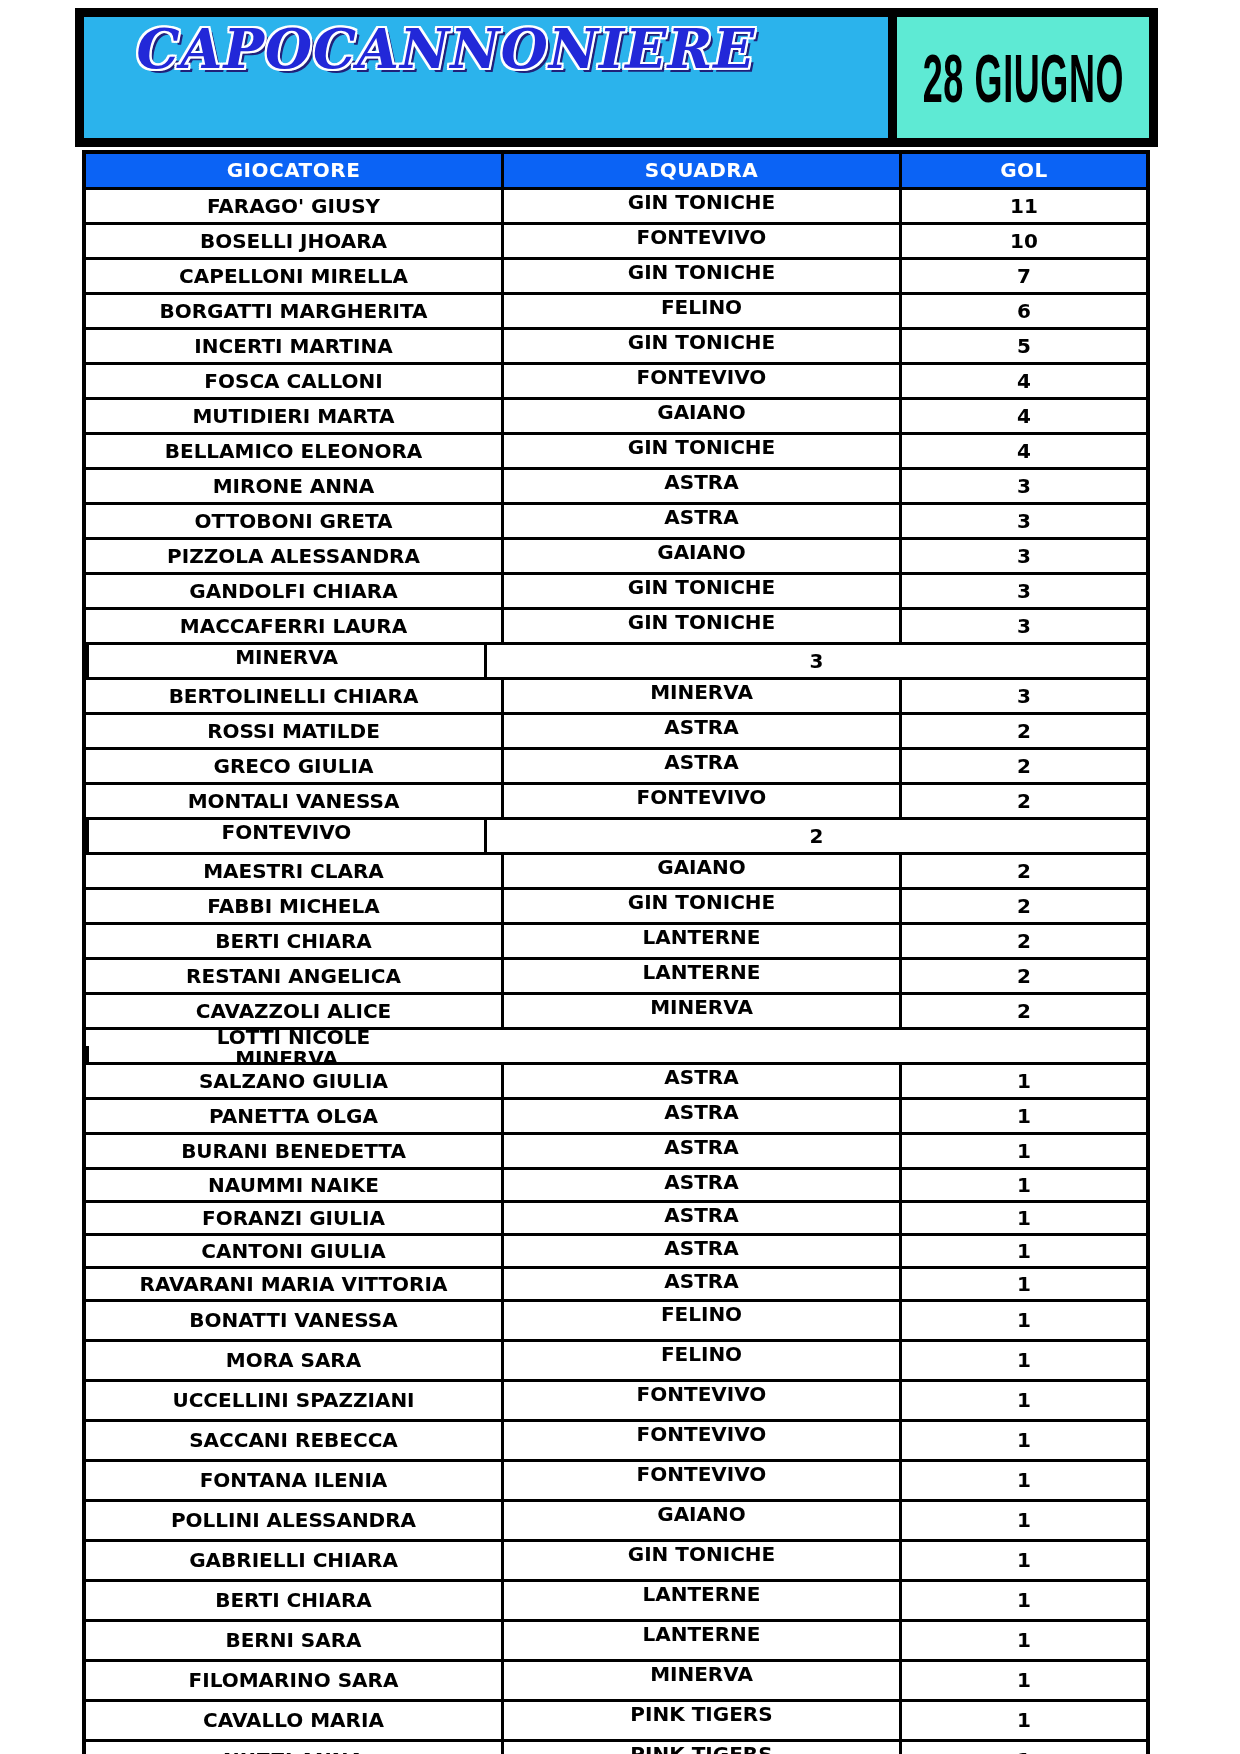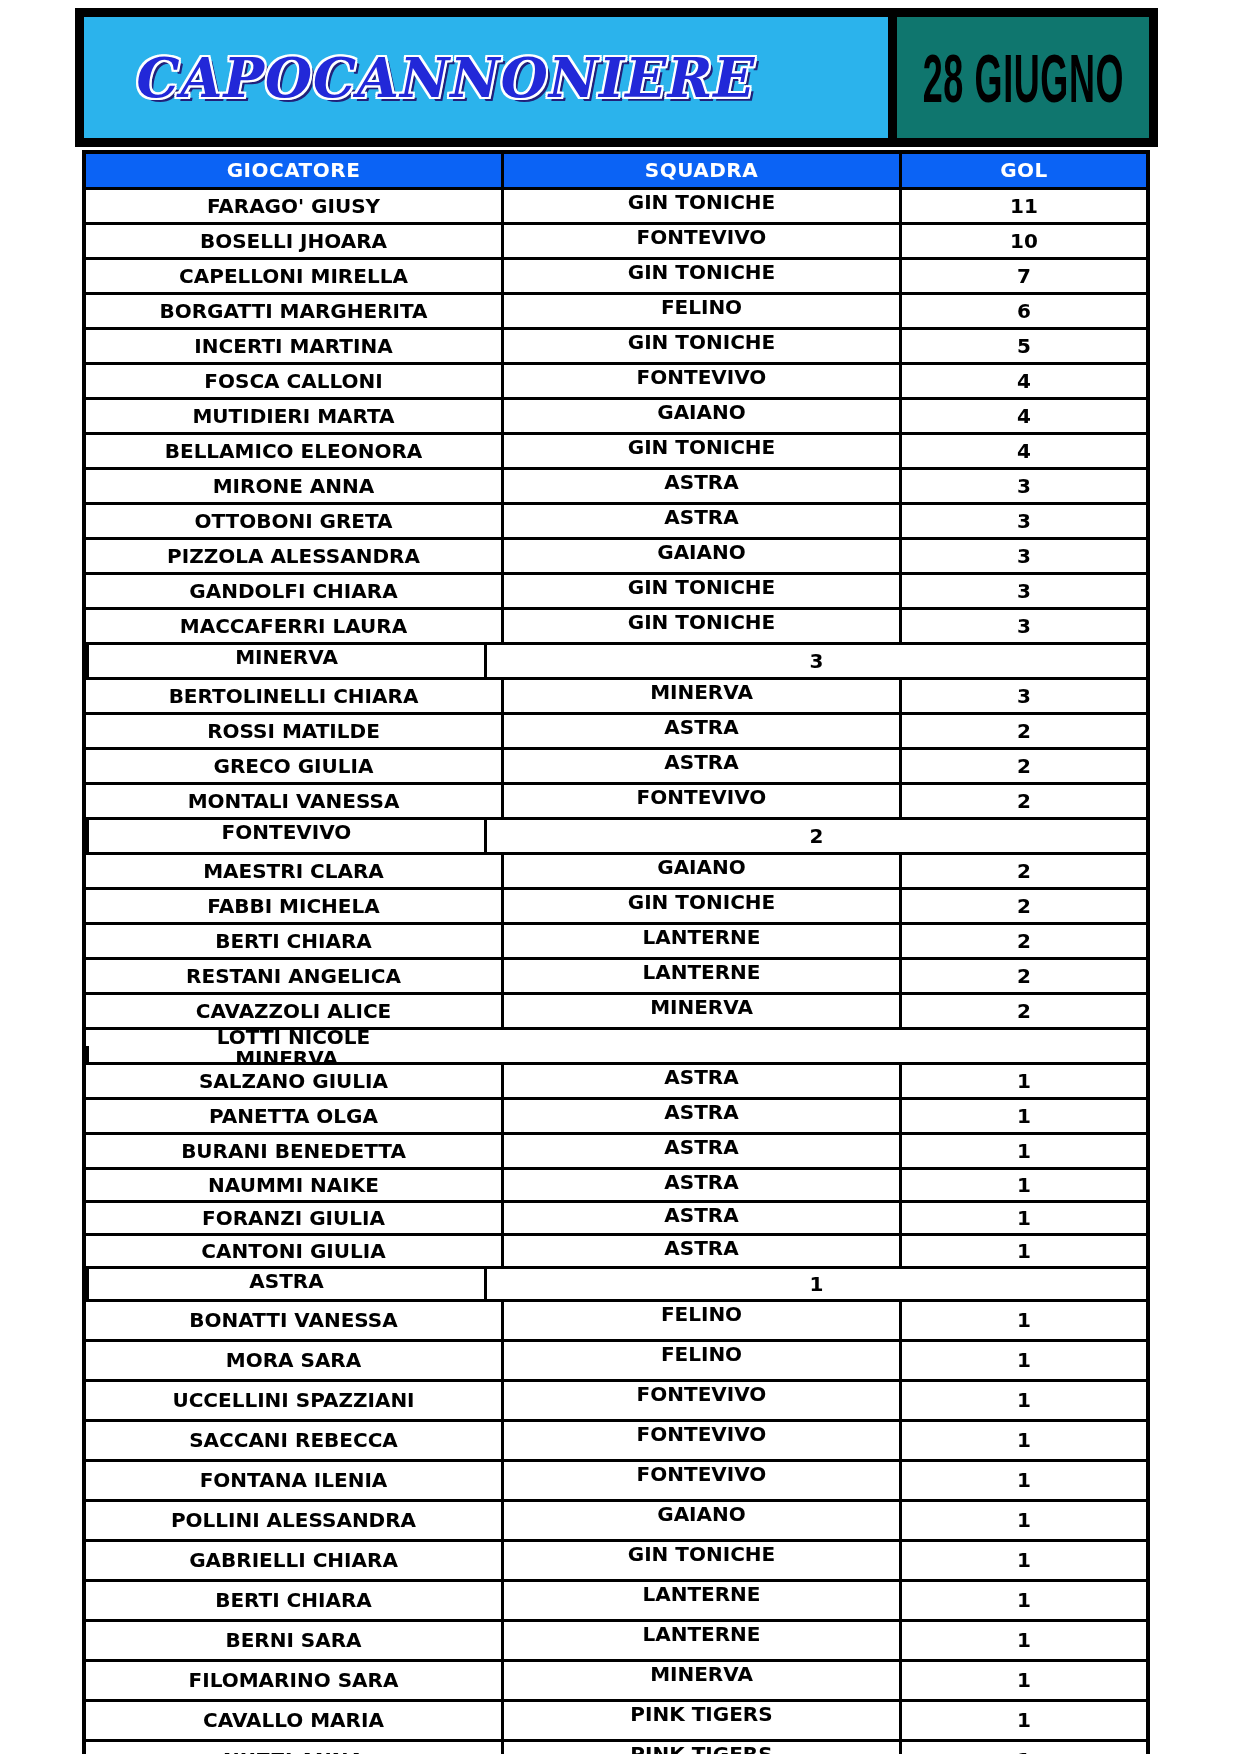--- a/index.html
+++ b/index.html
@@ -15,29 +15,29 @@
   .banner{
     position:absolute;left:75px;top:8px;
     width:1083px;height:139px;
     box-sizing:border-box;
     border:9px solid #000;
     display:flex;
     background:#000;
   }
   .banner-title-cell{
     flex:1;
-    display:flex;align-items:center;justify-content:center;
+    display:flex;align-items:flex-start;justify-content:center;
     padding-right:80px;
     box-sizing:border-box;
   }
   .banner-divider{width:9px;background:#000;}
   .banner-date-cell{
     width:252px;
     display:flex;align-items:center;justify-content:center;
-    background:#0f766e;
+    background:#5eead4;
   }
   .title-text{
     font-family:"DejaVu Serif","Liberation Serif",serif;
     font-style:italic;
     font-weight:bold;
     font-size:54px;
     letter-spacing:1px;
     white-space:nowrap;
     text-shadow:
       -2px -2px 0 #fff, 2px -2px 0 #fff, -2px 2px 0 #fff, 2px 2px 0 #fff,
@@ -258,20 +258,21 @@
           <div class="cell c1">FORANZI GIULIA</div>
           <div class="cell c2">ASTRA</div>
           <div class="cell c3">1</div>
         </div>
         <div class="t-row" style="height: 30px;">
           <div class="cell c1">CANTONI GIULIA</div>
           <div class="cell c2">ASTRA</div>
           <div class="cell c3">1</div>
         </div>
         <div class="t-row" style="height: 30px;">
+          <div class="cell c1">RAVARANI MARIA VITTORIA</div>
           <div class="cell c2">ASTRA</div>
           <div class="cell c3">1</div>
         </div>
         <div class="t-row" style="height: 37px;">
           <div class="cell c1">BONATTI VANESSA</div>
           <div class="cell c2">FELINO</div>
           <div class="cell c3">1</div>
         </div>
         <div class="t-row" style="height: 37px;">
           <div class="cell c1">MORA SARA</div>

